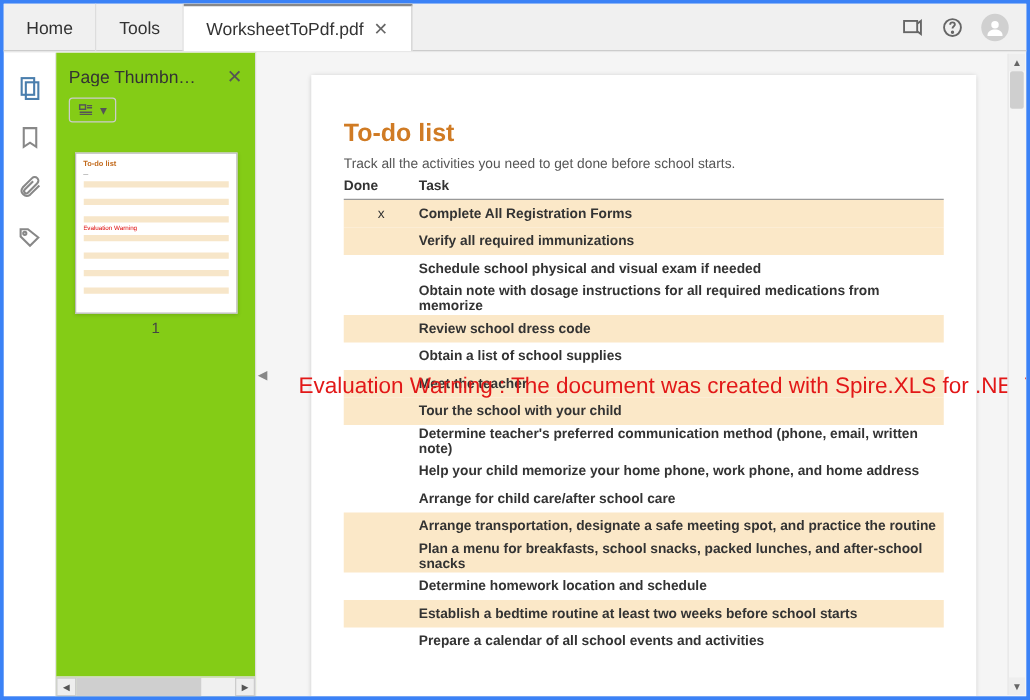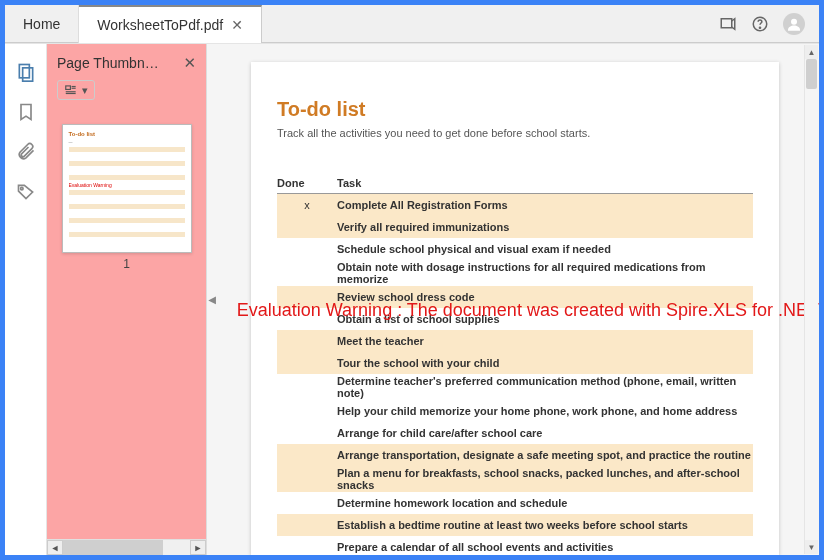--- a/index.html
+++ b/index.html
@@ -1,33 +1,33 @@
 <!DOCTYPE html>
 <html><head>
 <meta charset="utf-8">
 <style>
 * { margin: 0; padding: 0; box-sizing: border-box; }
 body { font-family: "Segoe UI", Arial, sans-serif; font-size: 13px; background: #fff; overflow: hidden; width: 824px; height: 560px; }
-.app { display: flex; flex-direction: column; width: 824px; height: 560px; border: 5px solid #3b82f6; }
+.app { display: flex; flex-direction: column; width: 824px; height: 560px; border: 3px solid #3b82f6; }
 .tabs-bar { display: flex; align-items: center; height: 38px; background: #f0f0f0; border-bottom: 1px solid #ccc; }
 .tab { height: 38px; padding: 0 18px; display: flex; align-items: center; gap: 8px; font-size: 14px; color: #333; cursor: pointer; }
 .tab.inactive { background: transparent; border-right: 1px solid #ddd; }
 .tab.active { background: #fff; border-top: 2px solid #888; border-right: 1px solid #ccc; }
 .tab .close { color: #666; font-size: 14px; }
 .tabs-spacer { flex: 1; }
 .top-right { display: flex; align-items: center; gap: 14px; padding-right: 14px; }
 .top-right .icon { color: #666; width: 18px; height: 18px; display: flex; align-items: center; justify-content: center; }
 .top-right .avatar { width: 22px; height: 22px; border-radius: 50%; background: #d0d0d0; display: flex; align-items: center; justify-content: center; }
 .top-right svg { width: 18px; height: 18px; }
 .main { flex: 1; display: flex; overflow: hidden; border-top: 1px solid #e5e5e5; }
 .toolbar-col { width: 42px; background: #fff; display: flex; flex-direction: column; align-items: center; gap: 20px; padding-top: 18px; border-right: 1px solid #e5e5e5; }
 .toolbar-col .tool { width: 20px; height: 20px; color: #4a7ead; display: flex; align-items: center; justify-content: center; cursor: pointer; }
 .toolbar-col .tool.inactive { color: #888; }
 .toolbar-col svg { width: 20px; height: 20px; }
-.side-panel { width: 160px; background: #fca5a5; border-right: 1px solid #ddd; display: flex; flex-direction: column; }
+.side-panel { width: 160px; background: #84cc16; border-right: 1px solid #ddd; display: flex; flex-direction: column; }
 .panel-header { display: flex; align-items: center; justify-content: space-between; padding: 10px 10px 6px 10px; }
 .panel-header .title { font-size: 14px; color: #333; white-space: nowrap; overflow: hidden; text-overflow: ellipsis; }
 .panel-header .close { color: #555; cursor: pointer; font-size: 15px; }
 .panel-subbar { padding: 2px 10px 4px 10px; display: flex; align-items: center; gap: 4px; }
 .dropdown-btn { border: 1px solid #ccc; border-radius: 3px; padding: 2px 6px; display: flex; align-items: center; gap: 4px; color: #555; font-size: 11px; cursor: pointer; }
 .dropdown-btn svg { width: 14px; height: 14px; }
 .thumbs { flex: 1; padding: 10px; overflow: hidden; }
 .thumb { width: 130px; margin: 10px auto 4px; border: 1px solid #bbb; box-shadow: 0 1px 3px rgba(0,0,0,0.15); background: #fff; padding: 6px; }
 .thumb .t-title { color: #c26a1c; font-size: 6px; font-weight: bold; margin-bottom: 2px; }
 .thumb .t-sub { color: #555; font-size: 4px; margin-bottom: 3px; }
@@ -43,37 +43,40 @@
 .doc-area { flex: 1; background: #f5f5f5; position: relative; overflow: hidden; }
 .collapse-handle { position: absolute; left: 0; top: 50%; transform: translateY(-50%); width: 10px; height: 40px; display: flex; align-items: center; justify-content: center; color: #888; font-size: 10px; cursor: pointer; }
 .vscroll { position: absolute; right: 1px; top: 1px; bottom: 1px; width: 14px; background: #f5f5f5; border-left: 1px solid #e5e5e5; }
 .vscroll .varrow { height: 14px; background: #eee; display: flex; align-items: center; justify-content: center; font-size: 8px; color: #666; cursor: pointer; }
 .vscroll .vtrack { position: absolute; top: 14px; bottom: 14px; left: 0; right: 0; }
 .vscroll .vhandle { position: absolute; top: 0; left: 1px; right: 1px; height: 30px; background: #cfcfcf; border-radius: 2px; }
 .vscroll .bottom { position: absolute; bottom: 0; left:0; right:0; }
 .page { position: absolute; left: 44px; top: 18px; right: 40px; bottom: 0; background: #fff; box-shadow: 0 1px 4px rgba(0,0,0,0.2); padding: 36px 26px 20px 26px; overflow: hidden; }
 .doc-title { color: #d07b24; font-size: 20px; font-weight: bold; margin-bottom: 6px; }
 .doc-sub { color: #555; font-size: 11px; margin-bottom: 4px; }
-.list-header { display: flex; font-weight: bold; font-size: 11px; color: #333; padding: 2px 0 4px 0; border-bottom: 1px solid #999; align-items: flex-end; }
+.list-header { display: flex; font-weight: bold; font-size: 11px; color: #333; padding: 2px 0 4px 0; border-bottom: 1px solid #999; }
 .list-header .col-done { width: 60px; }
-.list-header .col-task { flex: 1; margin-top: 32px; }
+.list-header .col-task { flex: 1; }
 .list-row { display: flex; font-size: 11px; color: #333; min-height: 22px; align-items: center; padding: 1px 0; }
 .list-row.shaded { background: #fbe8c8; }
 .list-row .col-done { width: 60px; text-align: center; }
 .list-row .col-task { flex: 1; font-weight: bold; }
 .warning { position: absolute; left: 0; right: 0; top: 256px; color: #e21818; font-size: 18px; text-align: right; padding-left: 10px; pointer-events: none; white-space: nowrap; }
 </style>
 </head>
 <body>
 
 <div class="app">
 
   <div class="tabs-bar">
     <div class="tab inactive">
         <span>Home</span>
+      </div>
+    <div class="tab inactive">
+        <span>Tools</span>
       </div>
     <div class="tab active">
       <span>WorksheetToPdf.pdf</span>
       <span class="close">✕</span>
     </div>
     <div class="tabs-spacer"></div>
     <div class="top-right">
       <span class="icon">
         <svg viewBox="0 0 24 24" fill="none" stroke="currentColor" stroke-width="2">
             <rect x="3" y="5" width="14" height="12"></rect>

